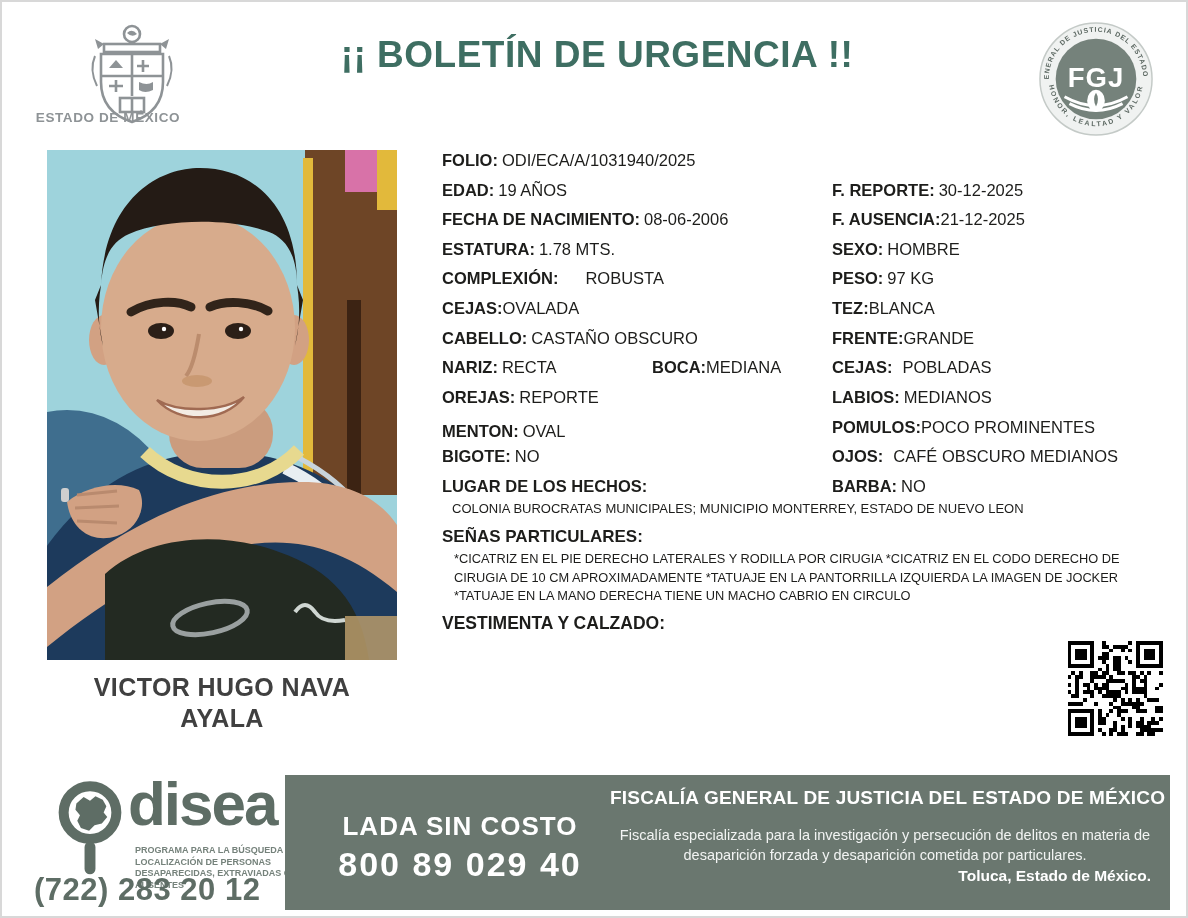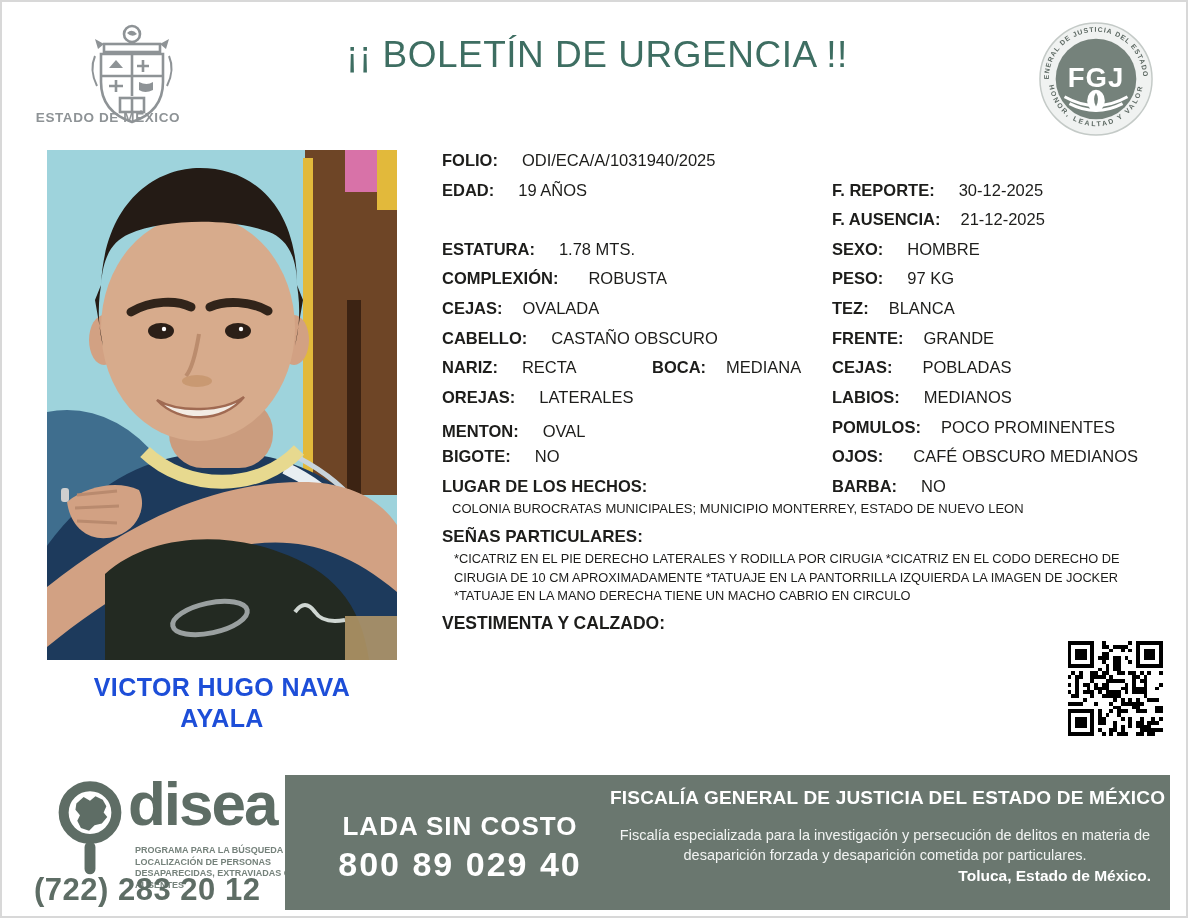--- a/index.html
+++ b/index.html
@@ -4,32 +4,32 @@
 <style>
   html,body{margin:0;padding:0;background:#fff;}
   .page{position:relative;width:1188px;height:918px;background:#fff;border:2px solid #d8d8d8;
         box-sizing:border-box;overflow:hidden;font-family:"Liberation Sans",sans-serif;}
 
   
   .coa-wrap{position:absolute;left:55px;top:22px;width:150px;text-align:center;}
   .coa-caption{position:absolute;left:26px;top:108px;width:160px;text-align:center;
     font-size:13.5px;font-weight:700;letter-spacing:.6px;color:var(--graylogo);}
   .hdr-title{position:absolute;left:200px;top:32px;width:790px;text-align:center;
-    font-size:37px;font-weight:400;letter-spacing:.5px;color:var(--teal);white-space:nowrap;}
+    font-size:37px;font-weight:700;letter-spacing:.5px;color:var(--teal);white-space:nowrap;}
   .hdr-sub{position:absolute;left:200px;top:78px;width:790px;text-align:center;
     font-size:21.5px;font-weight:700;letter-spacing:.2px;color:var(--teal);white-space:nowrap;}
   .fgj-wrap{position:absolute;left:1035px;top:18px;width:118px;height:118px;}
 
   
   .photo{position:absolute;left:45px;top:148px;width:350px;height:510px;overflow:hidden;}
   .name{position:absolute;left:40px;top:670px;width:360px;text-align:center;
-    font-size:25px;font-weight:800;line-height:1.22;letter-spacing:.4px;color:#1d4ed8;}
+    font-size:25px;font-weight:800;line-height:1.22;letter-spacing:.4px;color:#404040;}
 
   
-  .frow{position:absolute;left:440px;display:flex;gap:24px;font-size:16.5px;color:var(--ink);white-space:nowrap;}
+  .frow{position:absolute;left:440px;display:flex;gap:4px;font-size:16.5px;color:var(--ink);white-space:nowrap;}
   .frow.r{left:830px;}
   .lab{font-weight:700;}
   .val{font-weight:400;}
   .small-line{position:absolute;left:450px;top:499px;width:700px;font-size:13px;color:var(--ink);}
   .senas-label{position:absolute;left:440px;top:525px;font-size:17px;font-weight:700;color:var(--ink);}
   .senas-text{position:absolute;left:452px;top:548px;width:684px;font-size:12.8px;line-height:1.45;color:var(--ink);}
   .vest-label{position:absolute;left:440px;top:611px;font-size:17.5px;font-weight:700;color:var(--ink);}
 
   .qr{position:absolute;left:1063px;top:639px;width:100px;height:95px;}
 
@@ -159,47 +159,51 @@
 
   <div class="frow" style="top:149px">
     <span class="lab">FOLIO:</span>
     <span class="val">ODI/ECA/A/1031940/2025</span>
   </div>
 
   <div class="frow" style="top:179px">
     <span class="lab">EDAD:</span>
     <span class="val">19 AÑOS</span>
   </div>
+  <div class="frow" style="top:208px">
+    <span class="lab">FECHA DE NACIMIENTO:</span>
+    <span class="val">08-06-2006</span>
+  </div>
   <div class="frow" style="top:238px">
     <span class="lab">ESTATURA:</span>
     <span class="val">1.78 MTS.</span>
   </div>
   <div class="frow" style="top:267px">
     <span class="lab">COMPLEXIÓN:</span>
-    <span class="val" style="margin-left:6px">ROBUSTA</span>
+    <span class="val" style="margin-left:23px">ROBUSTA</span>
   </div>
   <div class="frow" style="top:297px">
     <span class="lab">CEJAS:</span>
     <span class="val" style="margin-left:-4px">OVALADA</span>
   </div>
   <div class="frow" style="top:327px">
     <span class="lab">CABELLO:</span>
     <span class="val">CASTAÑO OBSCURO</span>
   </div>
   <div class="frow" style="top:356px">
     <span class="lab">NARIZ:</span>
     <span class="val">RECTA</span>
   </div>
   <div class="frow" style="top:356px;left:650px">
     <span class="lab">BOCA:</span>
     <span class="val" style="margin-left:-4px">MEDIANA</span>
   </div>
   <div class="frow" style="top:386px">
     <span class="lab">OREJAS:</span>
-    <span class="val">LATERALES</span>
+    <span class="val">REPORTE</span>
   </div>
   <div class="frow" style="top:420px">
     <span class="lab">MENTON:</span>
     <span class="val">OVAL</span>
   </div>
   <div class="frow" style="top:445px">
     <span class="lab">BIGOTE:</span>
     <span class="val">NO</span>
   </div>
   <div class="frow" style="top:475px">

